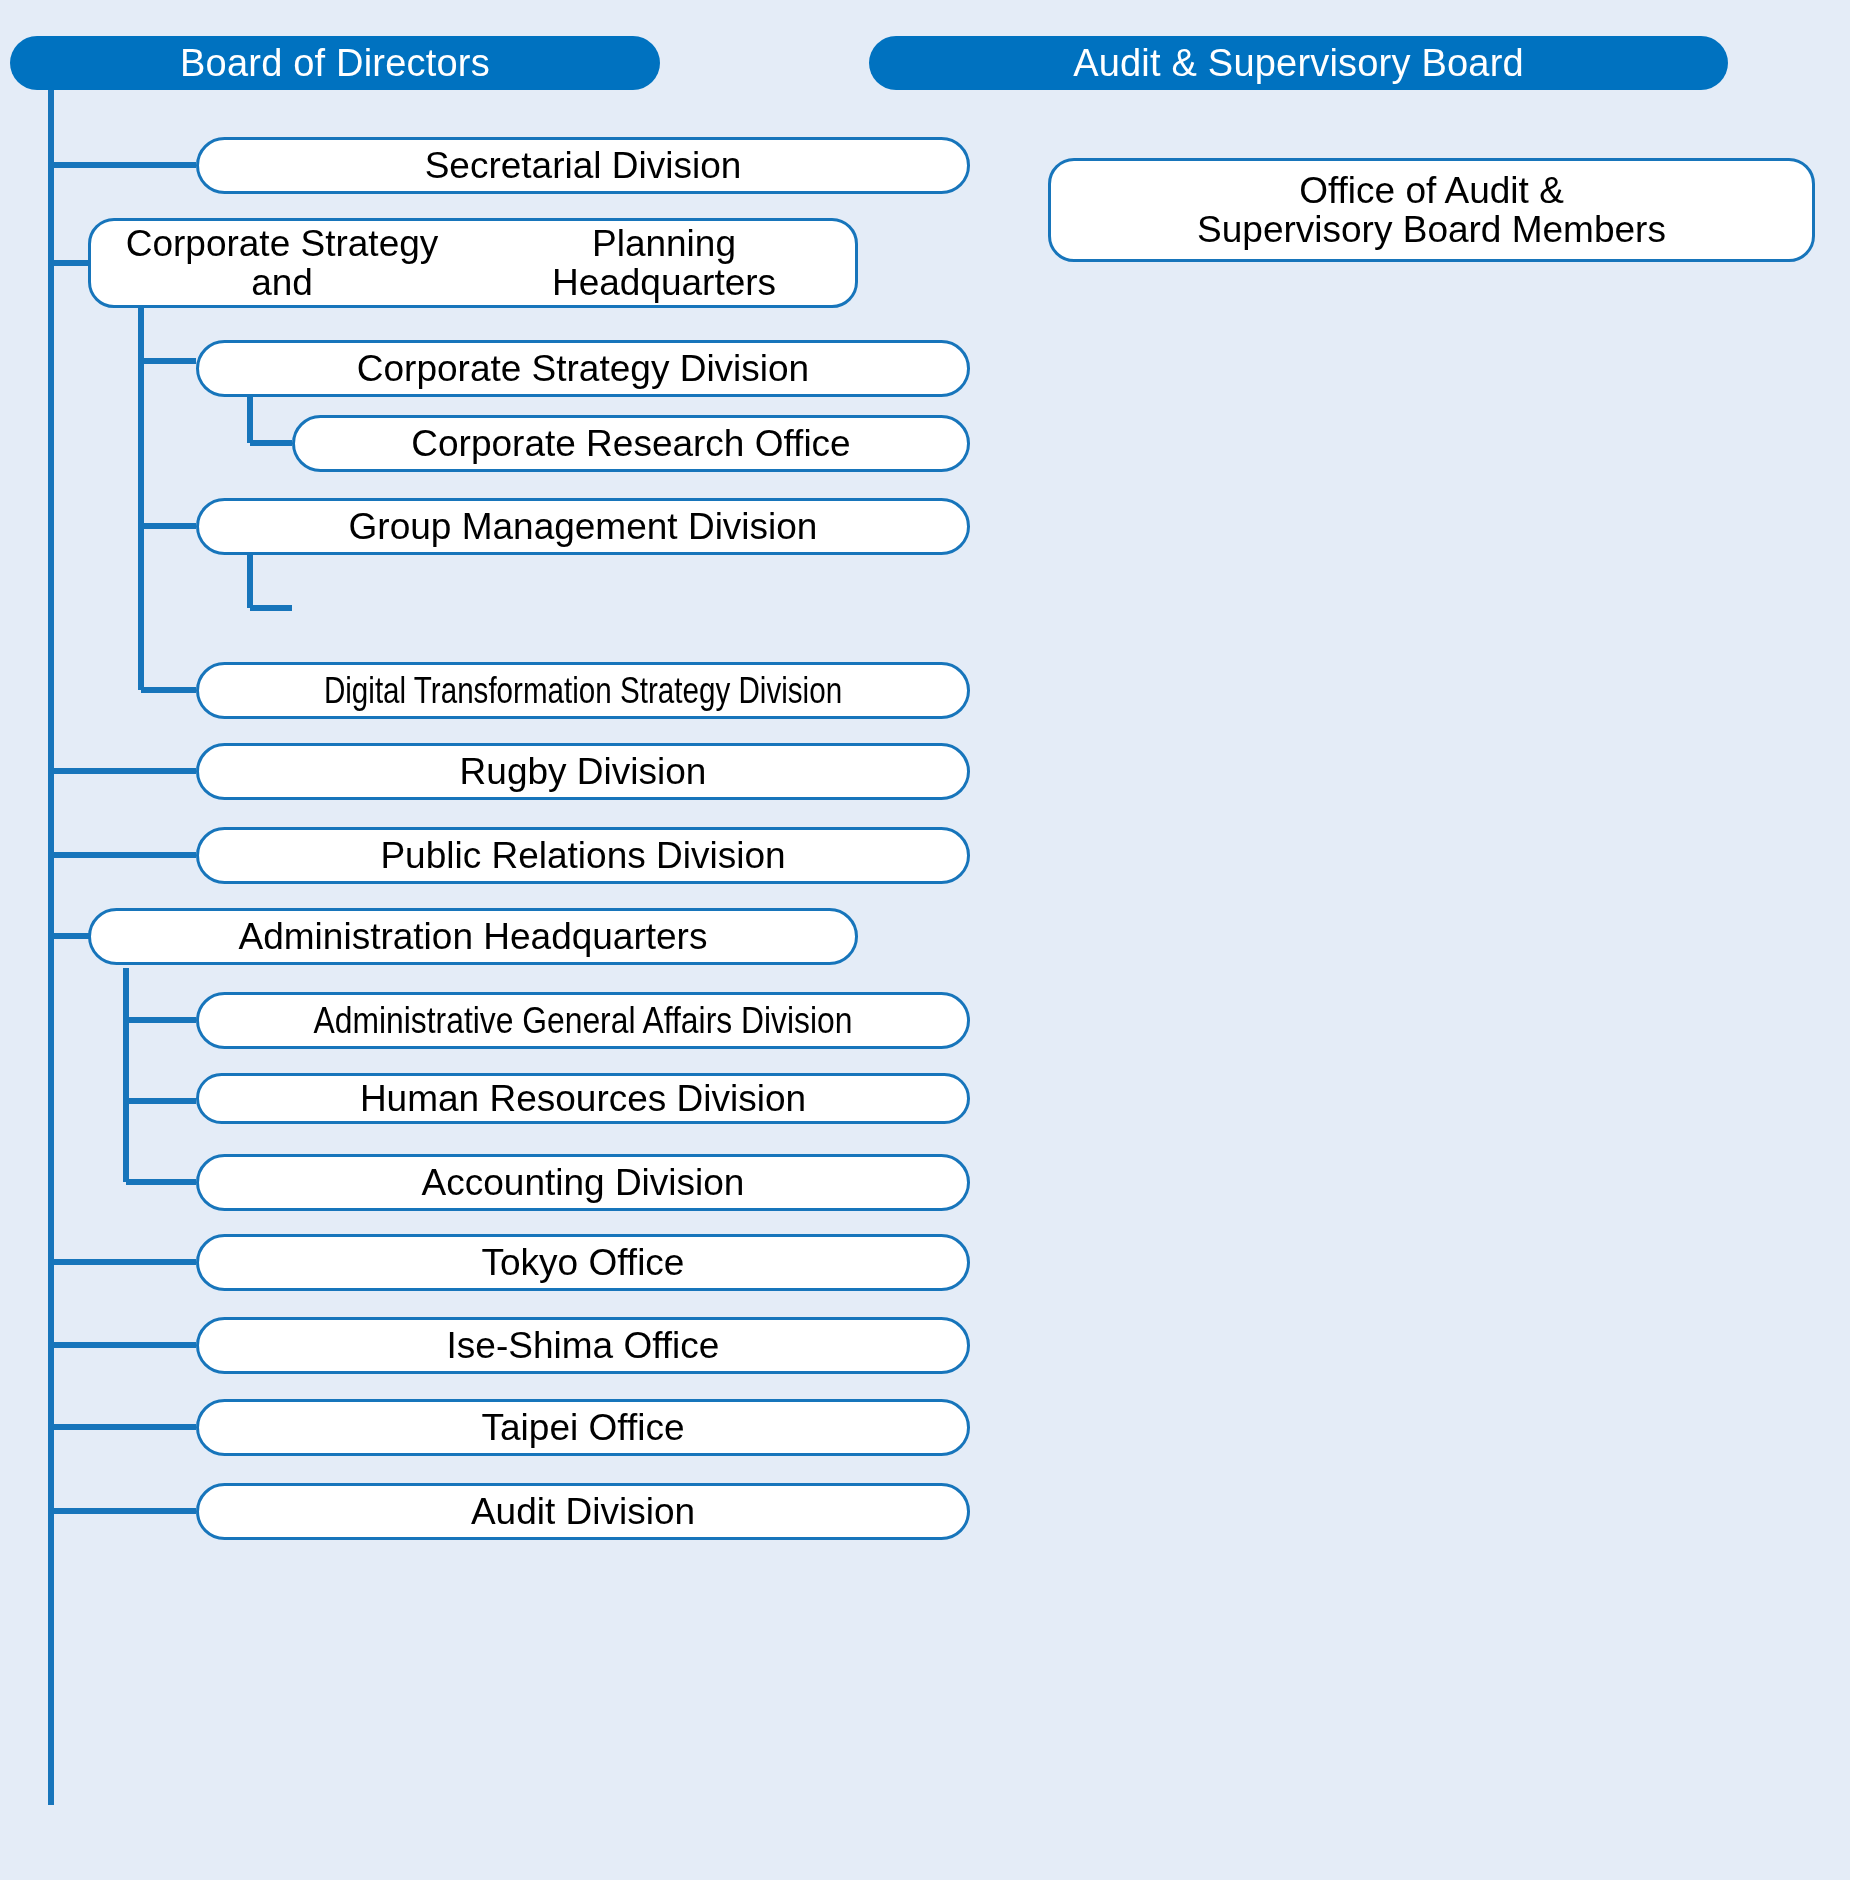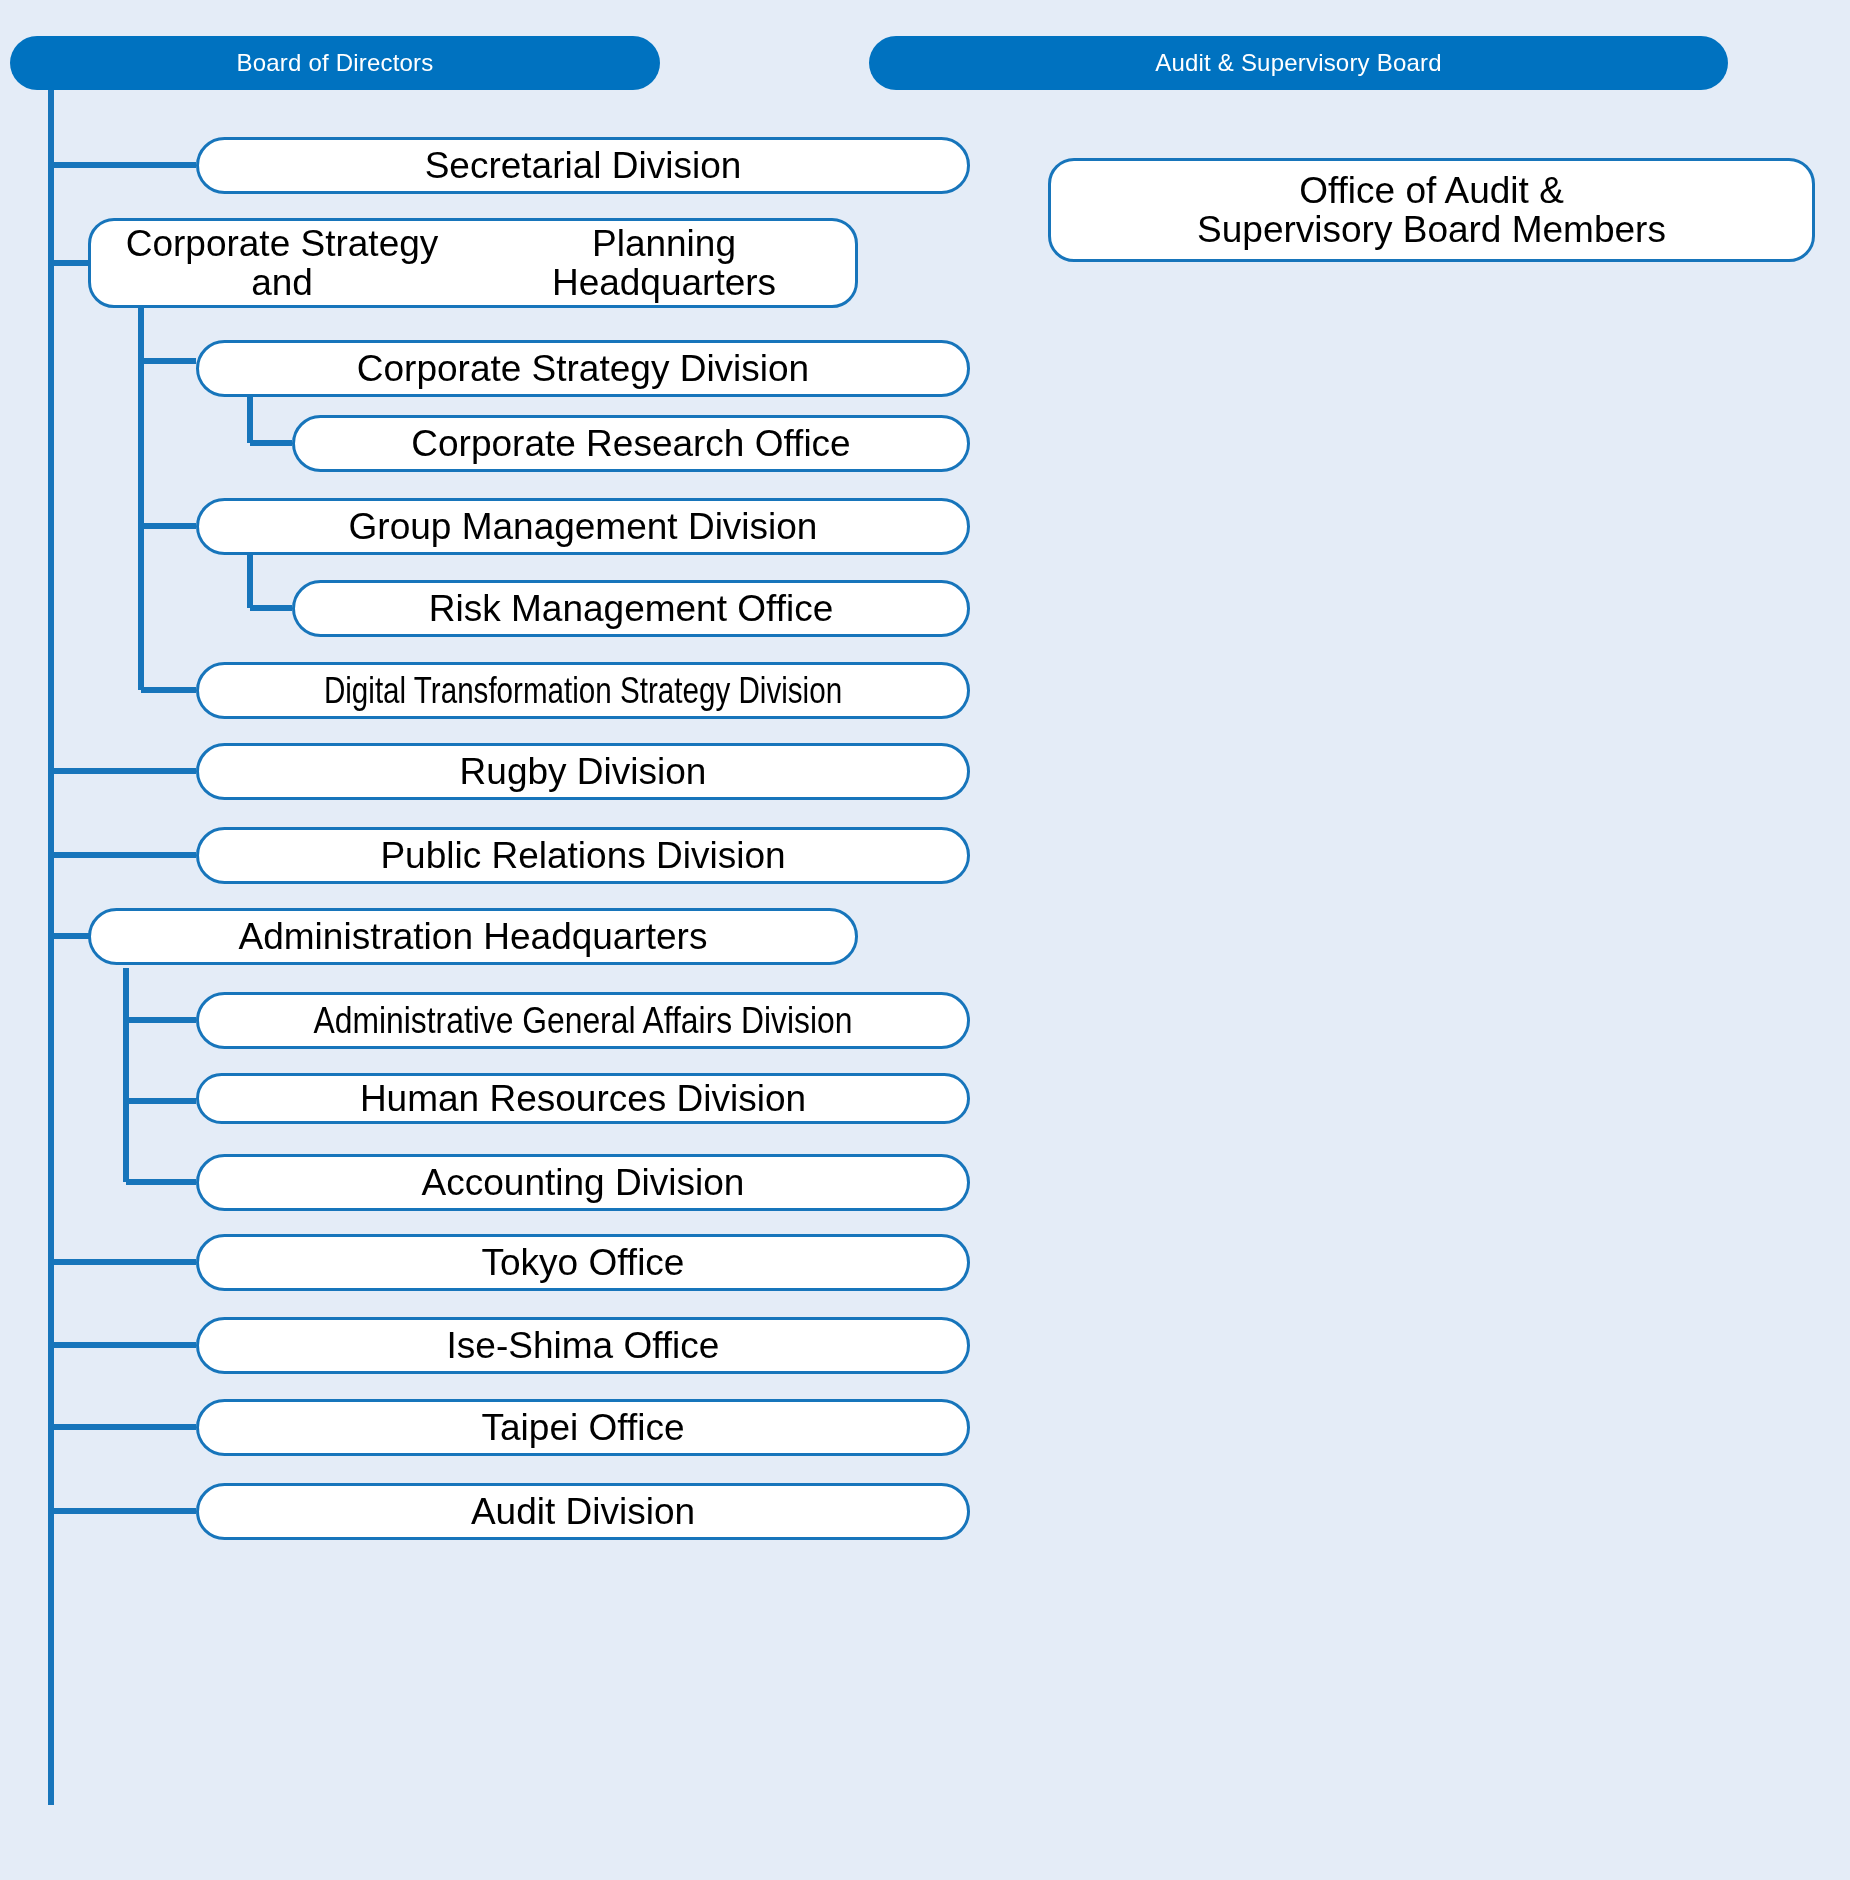--- a/index.html
+++ b/index.html
@@ -33,21 +33,21 @@
     justify-content: center;
     text-align: center;
     line-height: 1.12;
     z-index: 2;
   }
   .node.header {
     background: #0072c0;
     border: none;
     border-radius: 28px;
     color: #ffffff;
-    font-size: 24px;
+    font-size: 38px;
     letter-spacing: .2px;
   }
   .node.item {
     background: #ffffff;
     border: 3px solid #1775bb;
     border-radius: 30px;
     color: #000000;
     font-size: 37px;
   }
   .node.two-line {
@@ -114,23 +114,20 @@
   </div>
 
   <div class="node item" style="left:292px; top:415px; width:678px; height:57px;">
     <span class="txt">Corporate Research Office</span>
   </div>
 
   <div class="node item" style="left:196px; top:498px; width:774px; height:57px;text-align:center;">
     <span class="txt">Group Management Division</span>
   </div>
 
-  <div class="node item" style="left:292px; top:580px; width:678px; height:57px;">
-    <span class="txt">Risk Management Office</span>
-  </div>
 
   <div class="node item cond-80" style="left:196px; top:662px; width:774px; height:57px;">
     <span class="txt">Digital Transformation Strategy Division</span>
   </div>
 
   <div class="node item" style="left:196px; top:743px; width:774px; height:57px;">
     <span class="txt">Rugby Division</span>
   </div>
 
   <div class="node item" style="left:196px; top:827px; width:774px; height:57px;">

